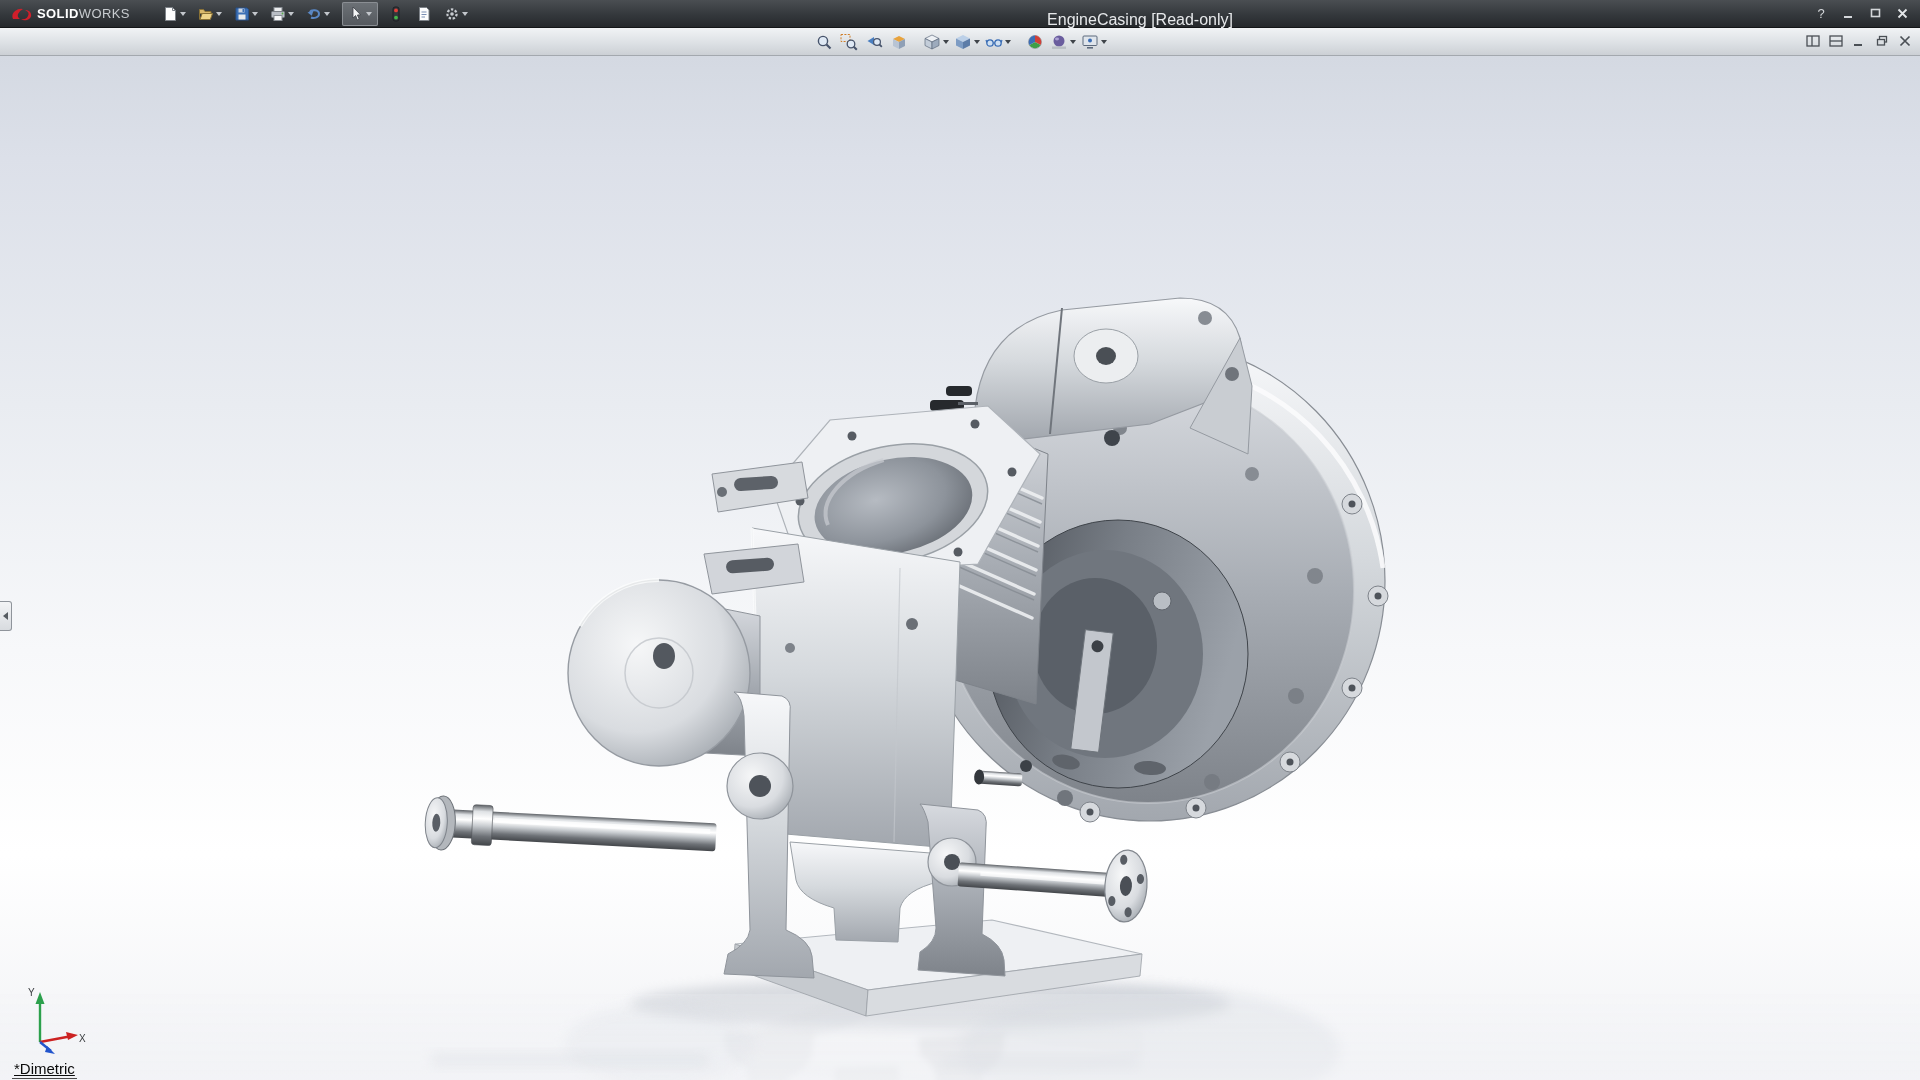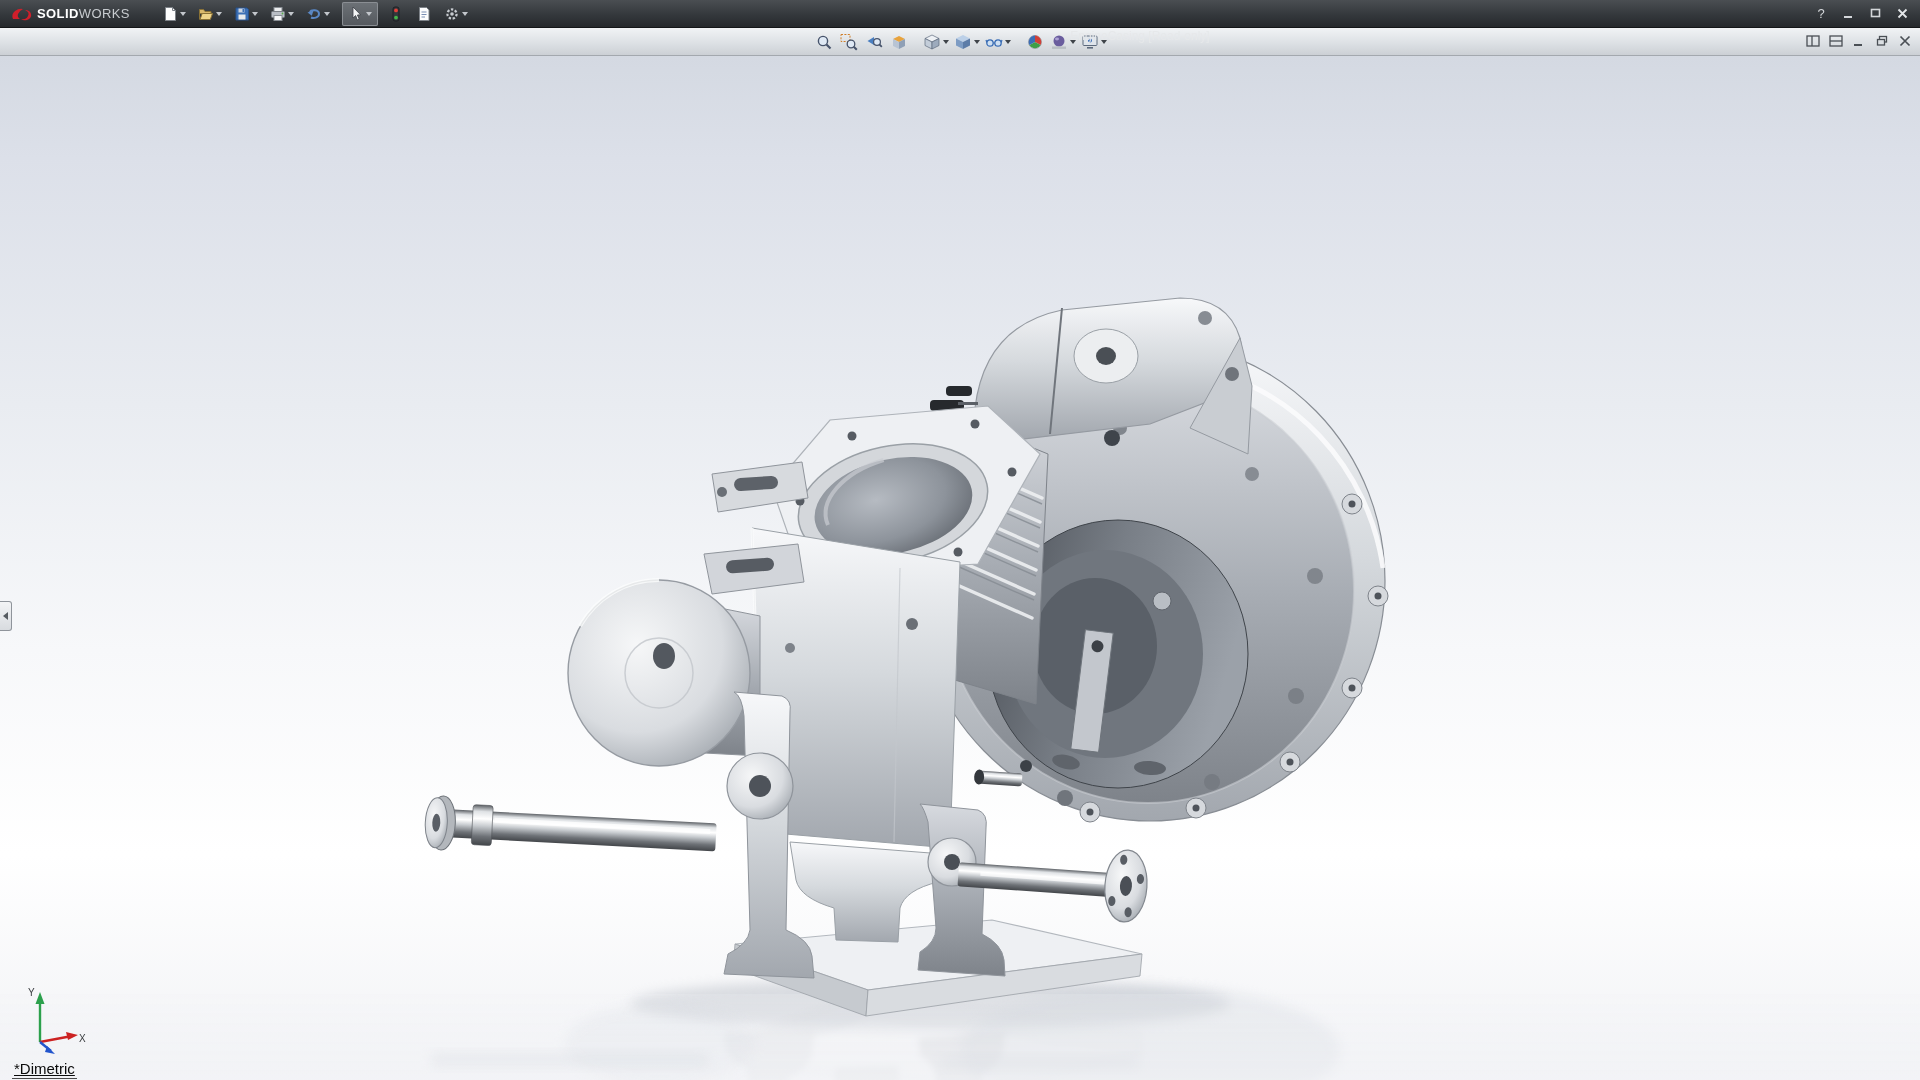--- a/index.html
+++ b/index.html
@@ -13,22 +13,22 @@
     border-bottom:1px solid #141618;
   }
   .logo{ display:flex; align-items:center; gap:5px; margin:0 26px 0 4px; }
   .brand{ font-size:13px; font-weight:bold; color:#ffffff; letter-spacing:.4px; }
   .brand .light{ font-weight:normal; color:#c7cbcf; }
   .tb-btn{ border:none; background:transparent; width:28px; height:24px; display:flex; align-items:center; justify-content:center; gap:2px; border-radius:2px; padding:0; }
   .tb-btn.drop{ width:36px; }
   .tb-btn.pressed{ background:linear-gradient(#6d7277,#54585d); box-shadow:inset 0 0 0 1px #8a8e93; }
   .caret{ width:0; height:0; border-left:3px solid transparent; border-right:3px solid transparent; border-top:4px solid #c3c7cc; }
   .doc-title{
-    position:absolute; left:1140px; top:16px; height:40px; transform:translateX(-50%);
-    display:flex; align-items:center; color:#e6e8ea; font-size:12px; white-space:nowrap;
+    position:absolute; left:1140px; top:0; height:40px; transform:translateX(-50%);
+    display:flex; align-items:center; color:#e6e8ea; font-size:16px; white-space:nowrap;
   }
   .win-controls{ margin-left:auto; display:flex; gap:3px; }
   .win-btn{ border:none; background:transparent; width:24px; height:22px; color:#d4d7da; font-size:13px; display:flex; align-items:center; justify-content:center; padding:0; }
 
   
   .viewbar{
     position:absolute; top:28px; left:0; width:1920px; height:28px;
     background:linear-gradient(#f1f3f5,#dbdfe3 60%,#ccd0d5);
     border-bottom:1px solid #a3a8ae; z-index:4;
     display:flex; align-items:center; justify-content:center;

